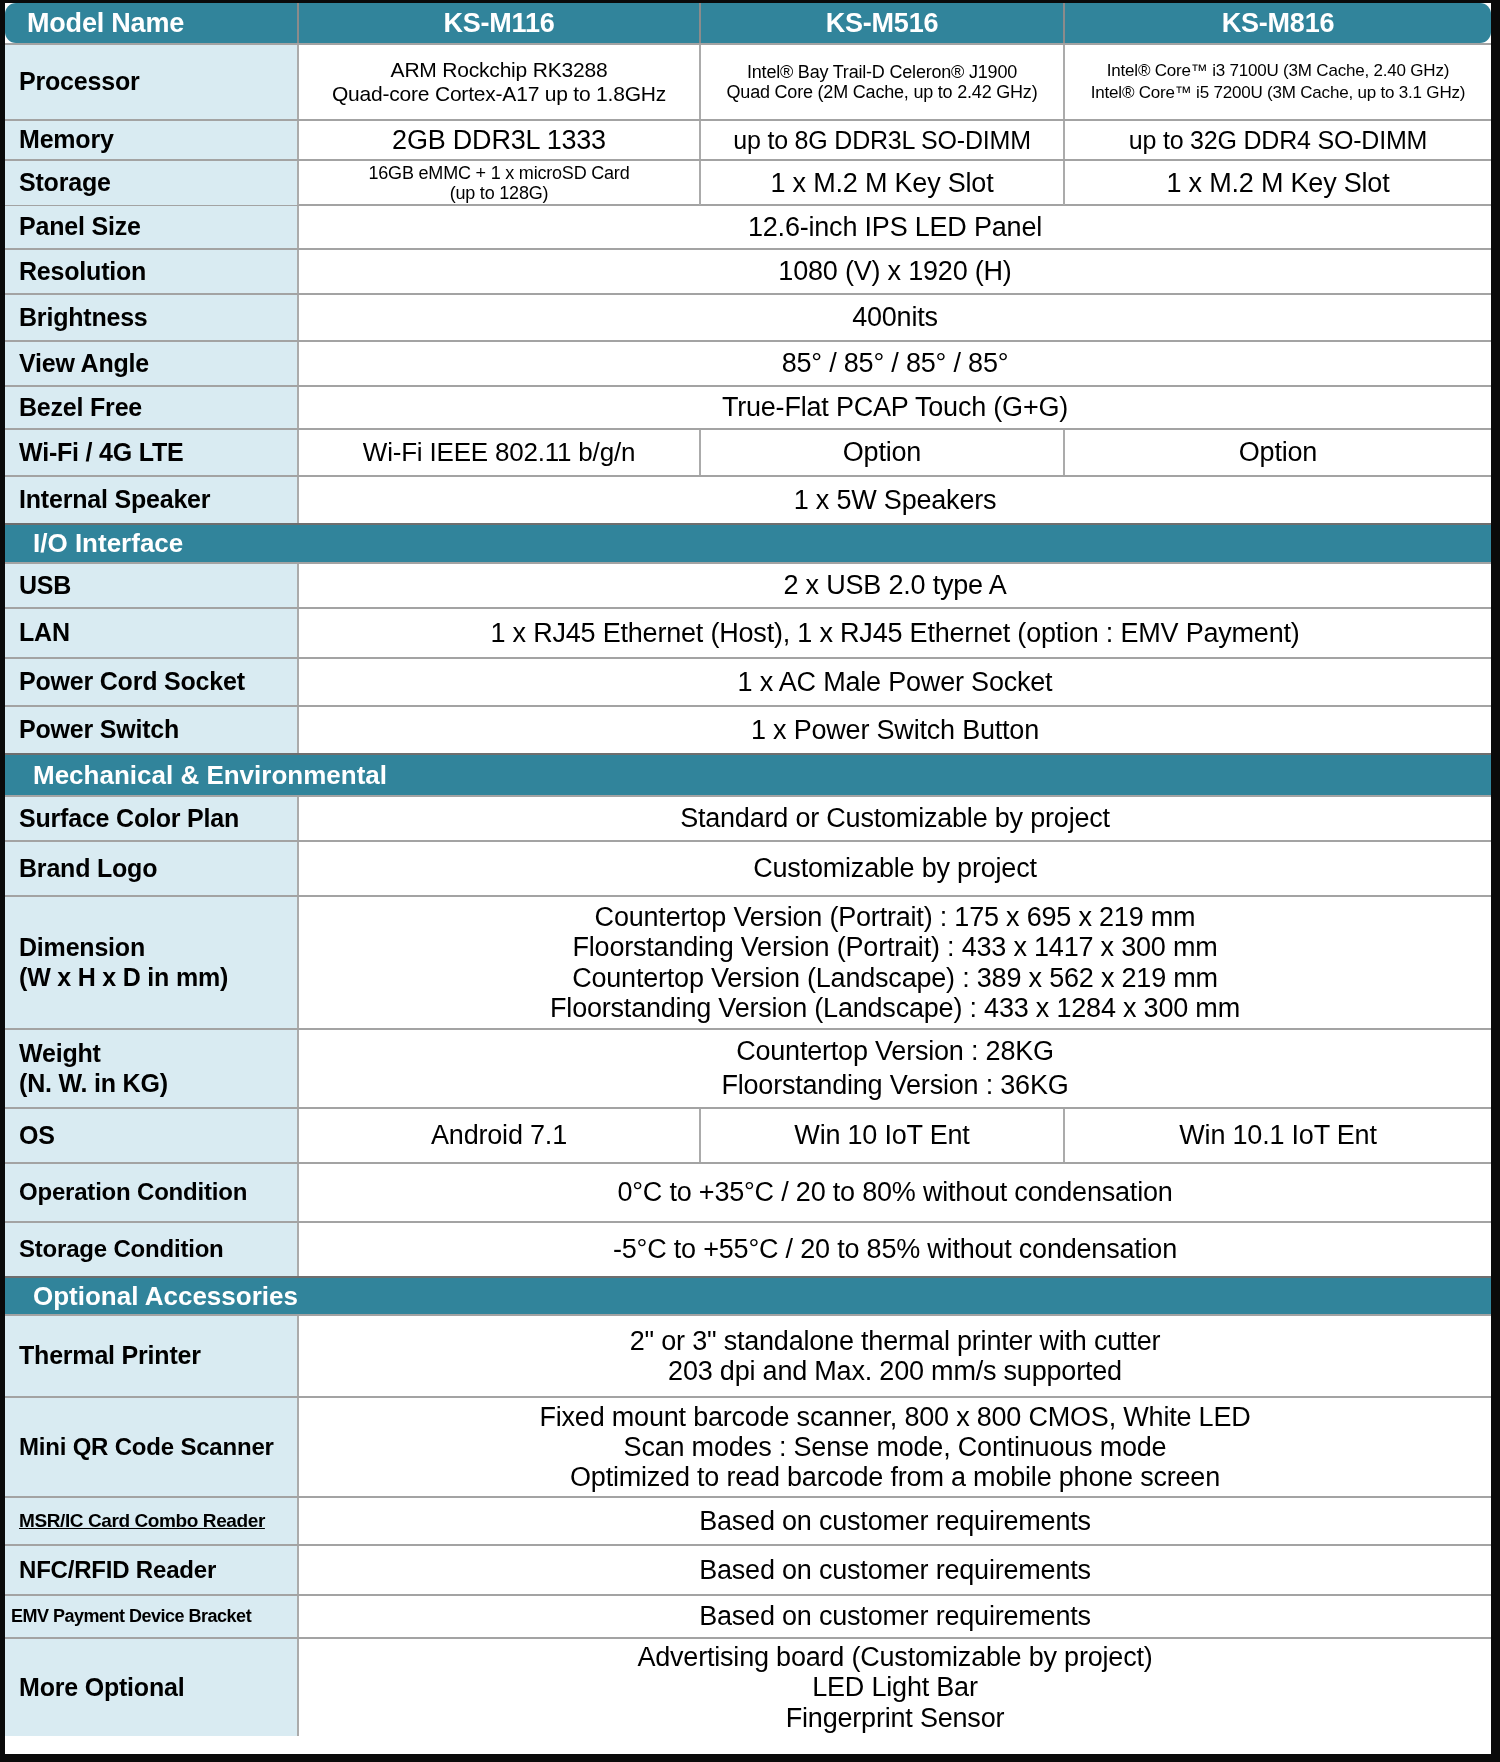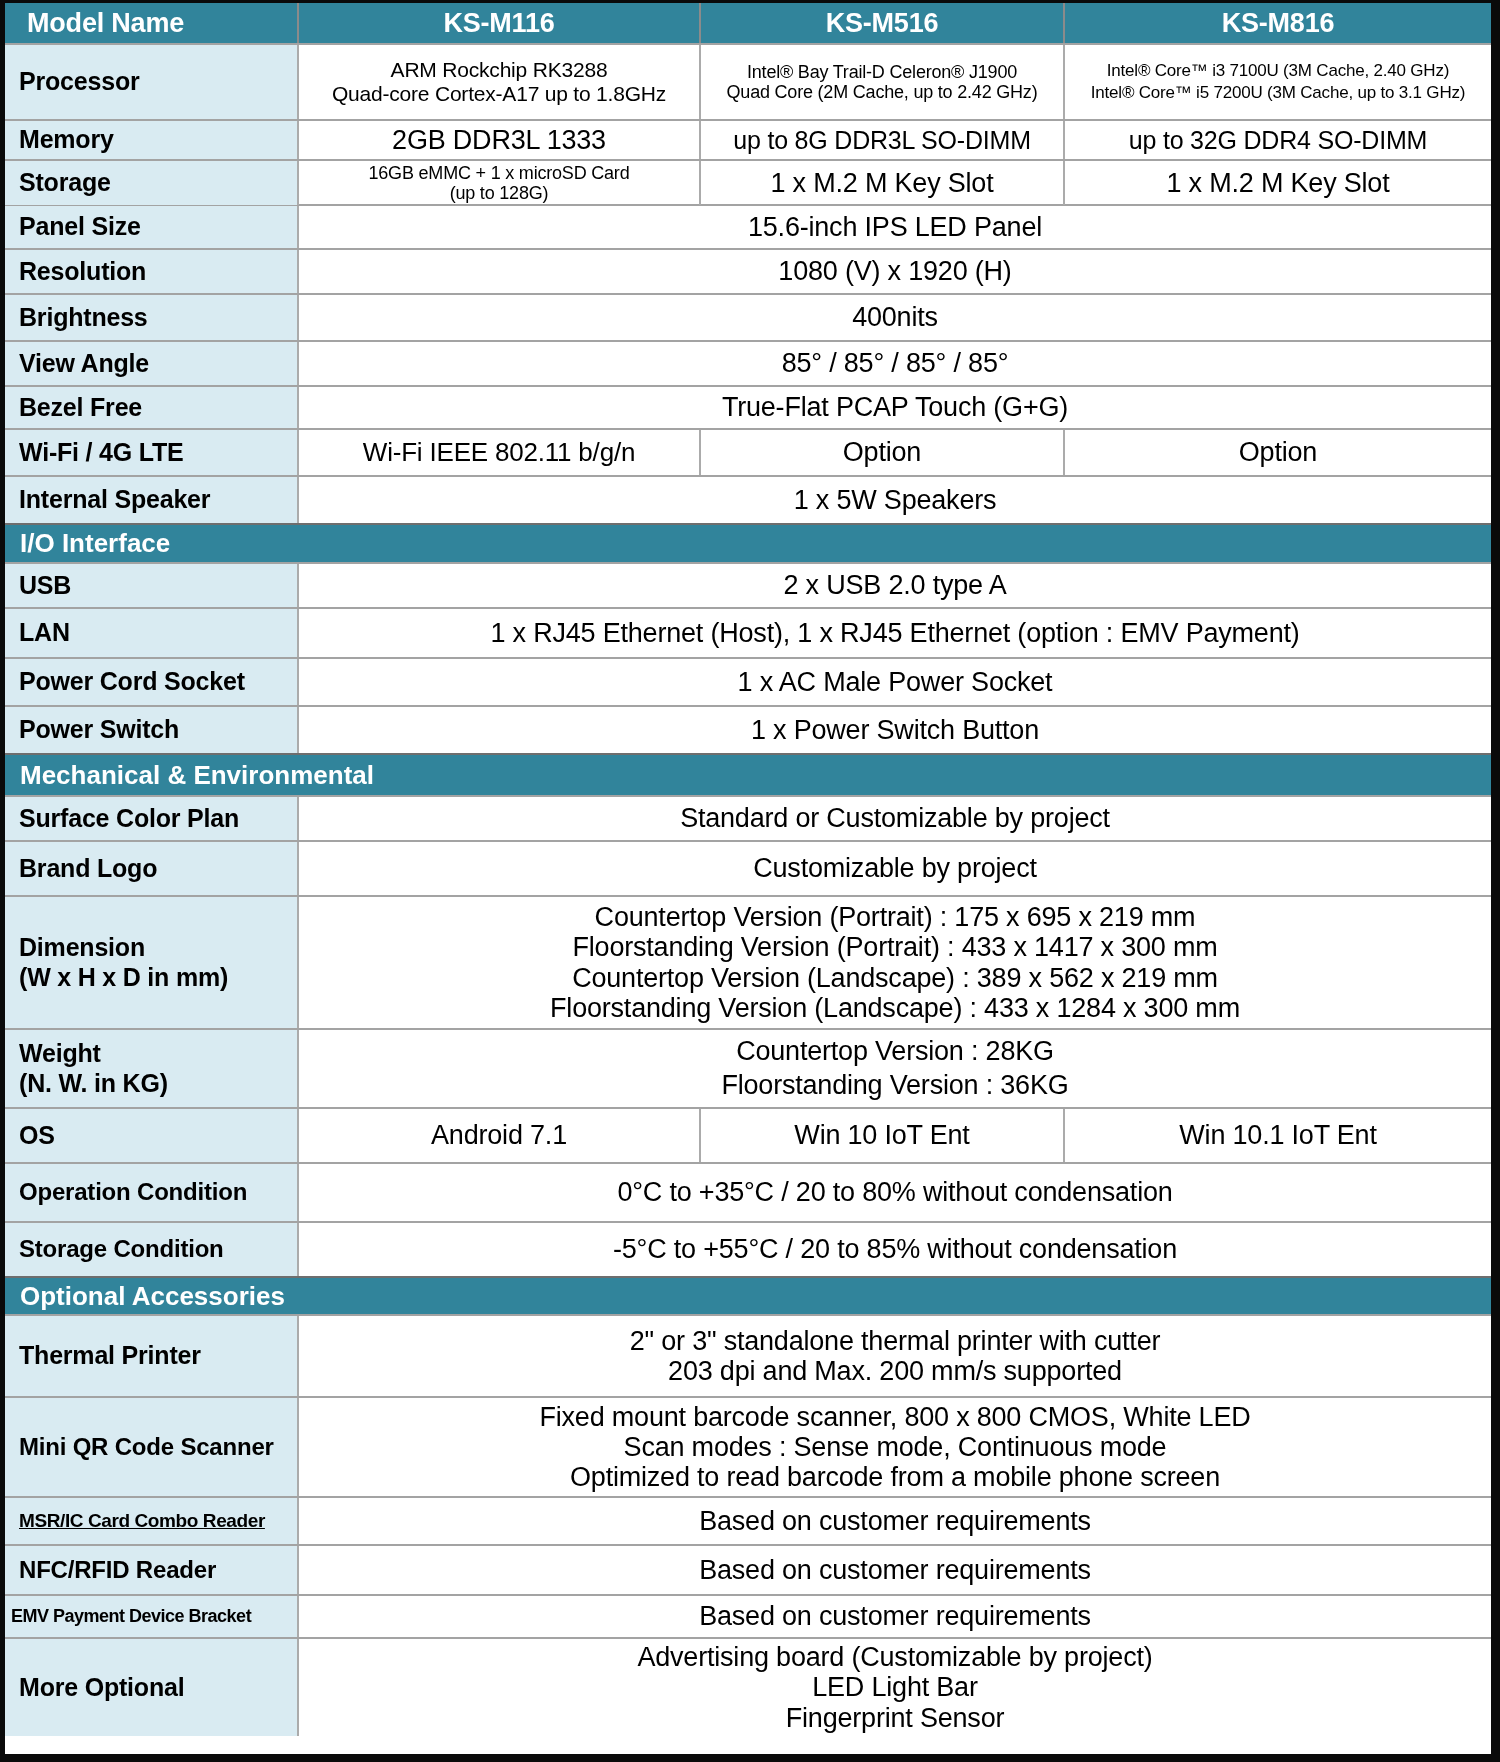--- a/index.html
+++ b/index.html
@@ -25,28 +25,28 @@
   .cell + .cell{ border-left:2px solid #ababab; }
 
   .lbl{
     justify-content:flex-start; text-align:left;
     background:#D9EBF2; font-weight:bold; font-size:25px;
     padding-left:14px; line-height:1.18;
   }
   .lbl.sm{ font-size:19px; letter-spacing:-0.4px;text-decoration:underline; }
   .lbl.xs{ font-size:18px; padding-left:6px; letter-spacing:-0.5px; }
 
-  .hdr{ background:#31849B; }
+  .hdr{ background:#31849B;border-radius:11px; }
   .hdr .cell{ color:#fff; font-weight:bold; font-size:27px; background:transparent; }
   .hdr .cell + .cell{ border-left:2px solid #8b8b8b; }
   .hdr .hl{ justify-content:flex-start; text-align:left; padding-left:22px; }
 
   .bar{
     background:#31849B; color:#fff; font-weight:bold; font-size:26px;
-    display:flex; align-items:center; padding-left:15px;
+    display:flex; align-items:center; padding-left:28px;
     box-sizing:border-box; border-top:2px solid #6e6e6e;
   }
 
   .proc1{ font-size:21px; }
   .proc2{ font-size:18px; }
   .proc3{ font-size:17px; line-height:1.3; }
   .stor1{ font-size:18px; }
 </style>
 </head>
 <body>
@@ -80,21 +80,21 @@
   <div class="row cols4" style="height:45px">
     <div class="cell lbl">Storage</div>
     <div class="cell stor1">16GB eMMC + 1 x microSD Card
 (up to 128G)</div>
     <div class="cell">1 x M.2 M Key Slot</div>
     <div class="cell">1 x M.2 M Key Slot</div>
   </div>
 
   <div class="row cols2" style="height:44px">
     <div class="cell lbl">Panel Size</div>
-    <div class="cell">15.6-inch IPS LED Panel</div>
+    <div class="cell">12.6-inch IPS LED Panel</div>
   </div>
 
   <div class="row cols2" style="height:45px">
     <div class="cell lbl">Resolution</div>
     <div class="cell">1080 (V) x 1920 (H)</div>
   </div>
 
   <div class="row cols2" style="height:47px">
     <div class="cell lbl">Brightness</div>
     <div class="cell">400nits</div>

